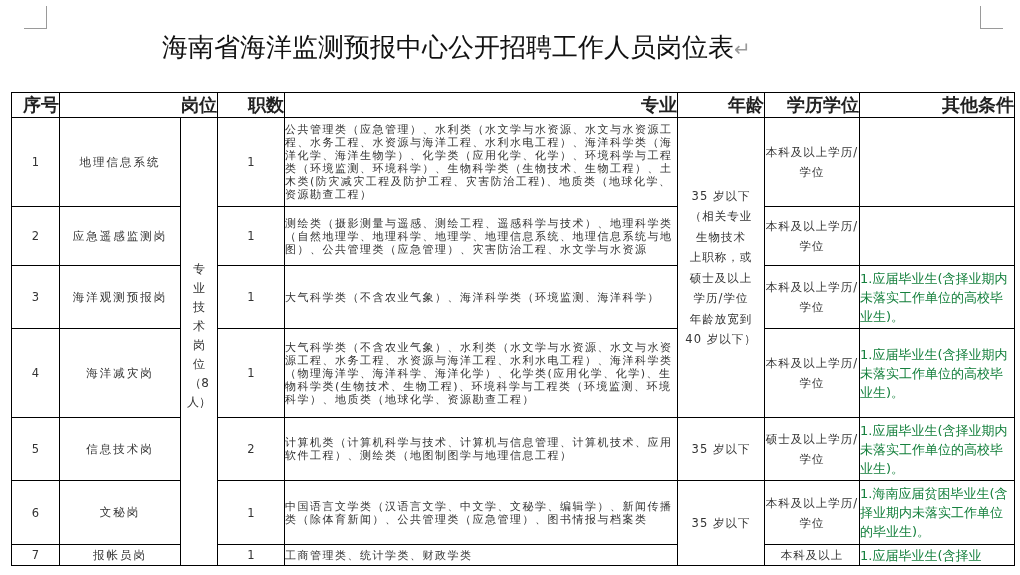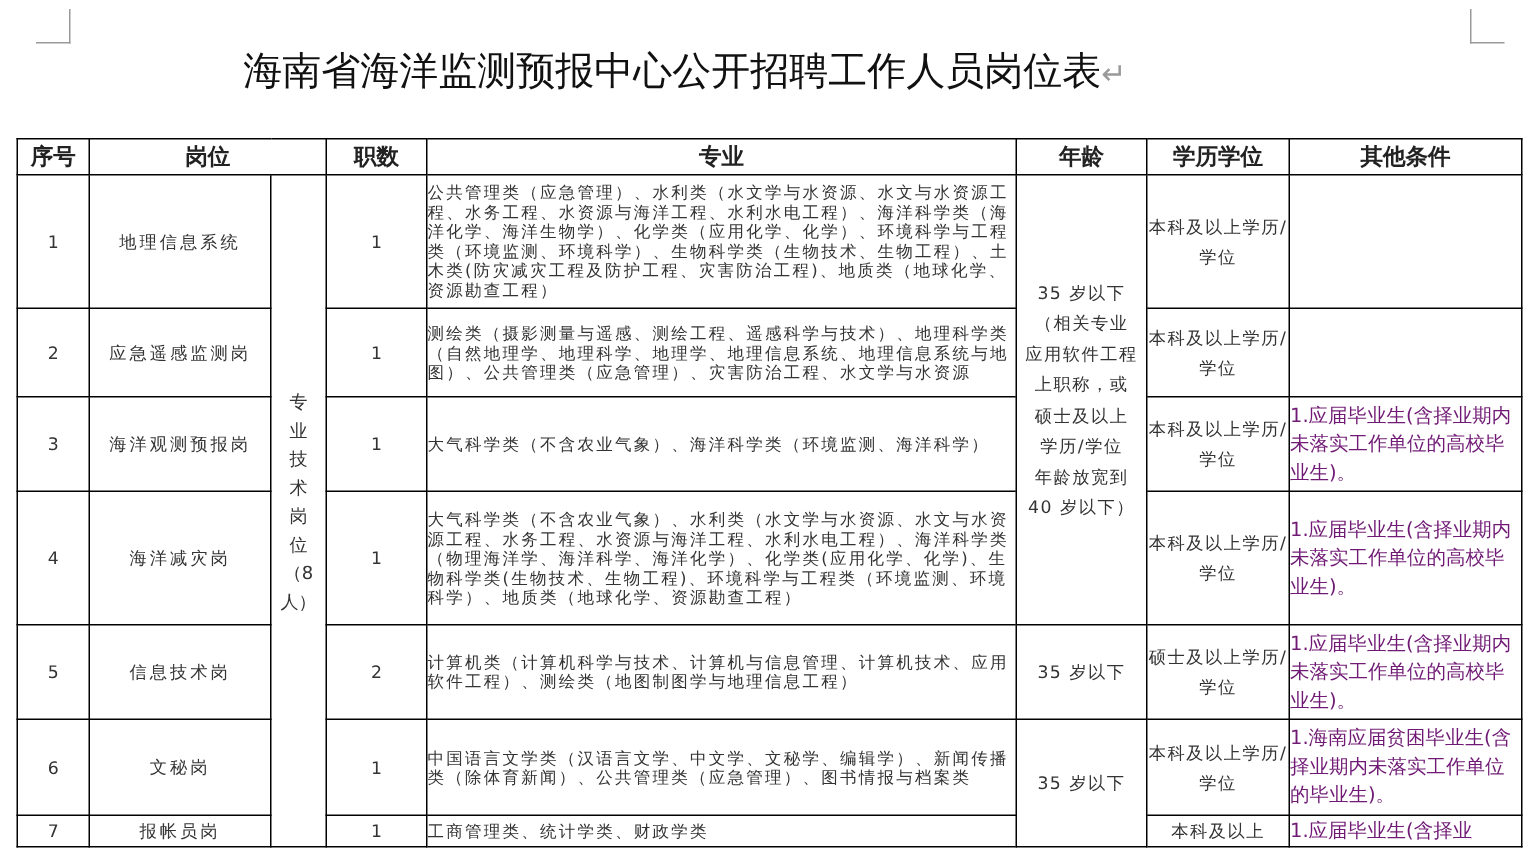--- a/index.html
+++ b/index.html
@@ -6,24 +6,24 @@
     body { width: 1020px; height: 575px; overflow: hidden; position: relative;
            font-family: "DejaVu Sans", sans-serif; color: #222; }
     .corner { position: absolute; border-color: #9a9a9a; border-style: solid; width: 22px; height: 22px; }
     .corner.tl { left: 24px; top: 6px; border-width: 0 1px 1px 0; }
     .corner.tr { left: 980px; top: 6px; border-width: 0 0 1px 1px; }
     .title { position: absolute; left: 0; top: 30px; width: 913px; text-align: center;
              font-family: "DejaVu Sans", sans-serif; font-size: 26px; color: #111; letter-spacing: 0px; }
     .title .pm { color: #9a9a9a; font-size: 20px; }
     table.main { position: absolute; left: 11px; top: 92px; border-collapse: collapse; table-layout: fixed; }
     table.main td, table.main th { border: 1.5px solid #000; padding: 0; vertical-align: middle; }
-    th { font-family: "DejaVu Serif", serif; font-weight: bold; font-size: 15px; height: 22px; text-align: center; }
+    th { font-family: "DejaVu Serif", serif; font-weight: bold; font-size: 18px; height: 22px; text-align: right; }
     td { font-size: 11.5px; text-align: center; color: #333; }
     td.major { text-align: left; padding: 0 6px 0 8px; font-size: 11px; line-height: 13px; letter-spacing: 1.5px; color: #333; }
-    td.other { text-align: left; padding: 0 4px 0 7px; font-size: 13px; line-height: 19px; color: #701a75; }
+    td.other { text-align: left; padding: 0 4px 0 7px; font-size: 13px; line-height: 19px; color: #15803d; }
     td.edu { font-size: 11.5px; line-height: 20px; letter-spacing: 1px; }
     td.age { font-size: 11.5px; line-height: 20.5px; letter-spacing: 1px; }
     td.vert { font-size: 12px; line-height: 19px; width: 36px; }
     td.pos { letter-spacing: 2px; }
     .pm { color: #a0a0a0; font-size: 10px; }
   </style>
 </head>
 <body>
 
 <div class="corner tl"></div>
@@ -64,21 +64,21 @@
       <div>岗</div>
       <div>位</div>
       <div>（8</div>
       <div>人）</div>
     </td>
     <td>1</td>
     <td class="major">公共管理类（应急管理）、水利类（水文学与水资源、水文与水资源工程、水务工程、水资源与海洋工程、水利水电工程）、海洋科学类（海洋化学、海洋生物学）、化学类（应用化学、化学）、环境科学与工程类（环境监测、环境科学）、生物科学类（生物技术、生物工程）、土木类(防灾减灾工程及防护工程、灾害防治工程)、地质类（地球化学、资源勘查工程）</td>
     <td class="age" rowspan="4">
       <div>35 岁以下</div>
       <div>（相关专业</div>
-      <div>应用软件工程</div>
+      <div>生物技术</div>
       <div>上职称，或</div>
       <div>硕士及以上</div>
       <div>学历/学位</div>
       <div>年龄放宽到</div>
       <div>40 岁以下）</div>
     </td>
     <td class="edu">本科及以上学历/学位</td>
     <td class="other"></td>
   </tr>
 

